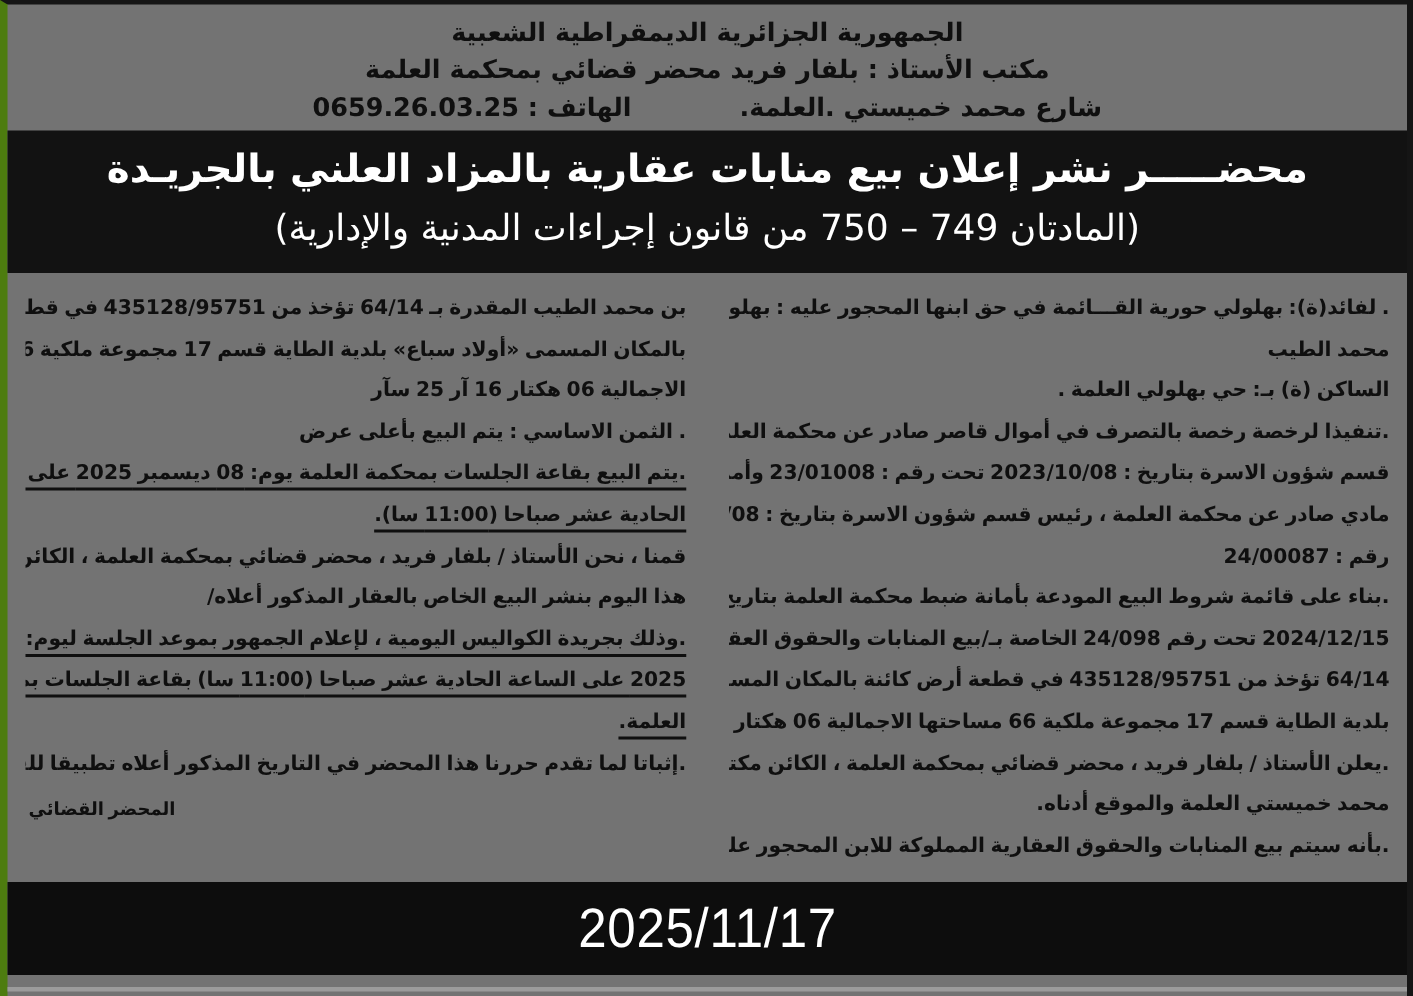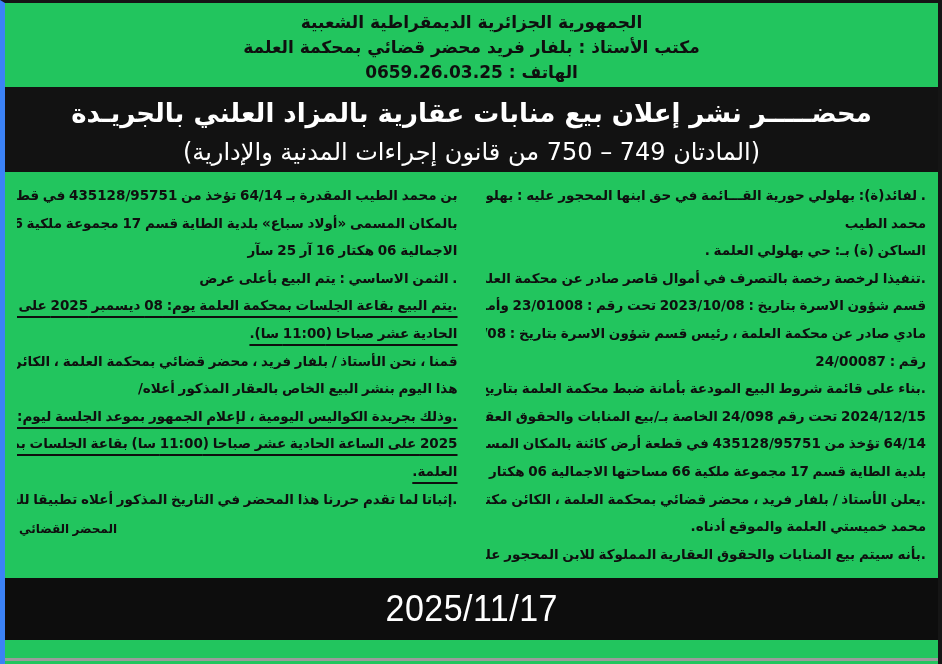--- a/index.html
+++ b/index.html
@@ -1,28 +1,28 @@
 <!DOCTYPE html>
 <html lang="ar" dir="rtl"><head>
 <meta charset="utf-8">
 <style>
   html,body{margin:0;padding:0;background:#ffffff;}
   body{width:942px;height:664px;overflow:hidden;}
   .page{
     width:942px;height:664px;box-sizing:border-box;position:relative;
-    border-top:3px solid #151515;border-left:5px solid #3b82f6;border-right:4px solid #151515;
-    background:#22c55e;direction:rtl;
+    border-top:3px solid #151515;border-left:5px solid #4d7c0f;border-right:4px solid #151515;
+    background:#737373;direction:rtl;
     font-family:"DejaVu Sans","Liberation Sans",sans-serif;color:#0f0f0f;
   }
   
   .office-header{height:84px;box-sizing:border-box;padding-top:7px;text-align:center;
     font-weight:700;font-size:17px;line-height:25px;}
   .addr-row{display:flex;justify-content:center;gap:72px;direction:rtl;}
   
-  .title-bar{height:85px;box-sizing:border-box;background:#121212;color:#ffffff;
+  .title-bar{height:95px;box-sizing:border-box;background:#121212;color:#ffffff;
     text-align:center;padding-top:11px;}
   .title-main{font-size:26px;font-weight:700;line-height:1.2;}
   .title-sub{font-size:24px;font-weight:400;margin-top:9px;}
   
   .content{height:406px;box-sizing:border-box;display:flex;direction:rtl;gap:28px;
     padding:10px 12px 0;overflow:hidden;}
   .col{flex:1 1 0;min-width:0;font-size:13.5px;font-weight:700;line-height:27.6px;
     overflow:hidden;word-spacing:-1px;letter-spacing:-0.2px;}
   .line{white-space:nowrap;}
   .line.j{text-align:justify;text-align-last:justify;}
@@ -38,20 +38,21 @@
 </style>
 </head>
 <body>
 
 <div class="page">
 
   <div class="office-header">
     <div>الجمهورية الجزائرية الديمقراطية الشعبية</div>
     <div>مكتب الأستاذ : بلفار فريد  محضر قضائي بمحكمة العلمة</div>
     <div class="addr-row">
+      <span>شارع محمد خميستي .العلمة.</span>
       <span>الهاتف : 0659.26.03.25</span>
     </div>
   </div>
 
   <div class="title-bar">
     <div class="title-main">محضـــــر نشر إعلان بيع منابات عقارية بالمزاد العلني بالجريـدة</div>
     <div class="title-sub">(المادتان 749 – 750 من قانون إجراءات المدنية والإدارية)</div>
   </div>
 
   <div class="content">

